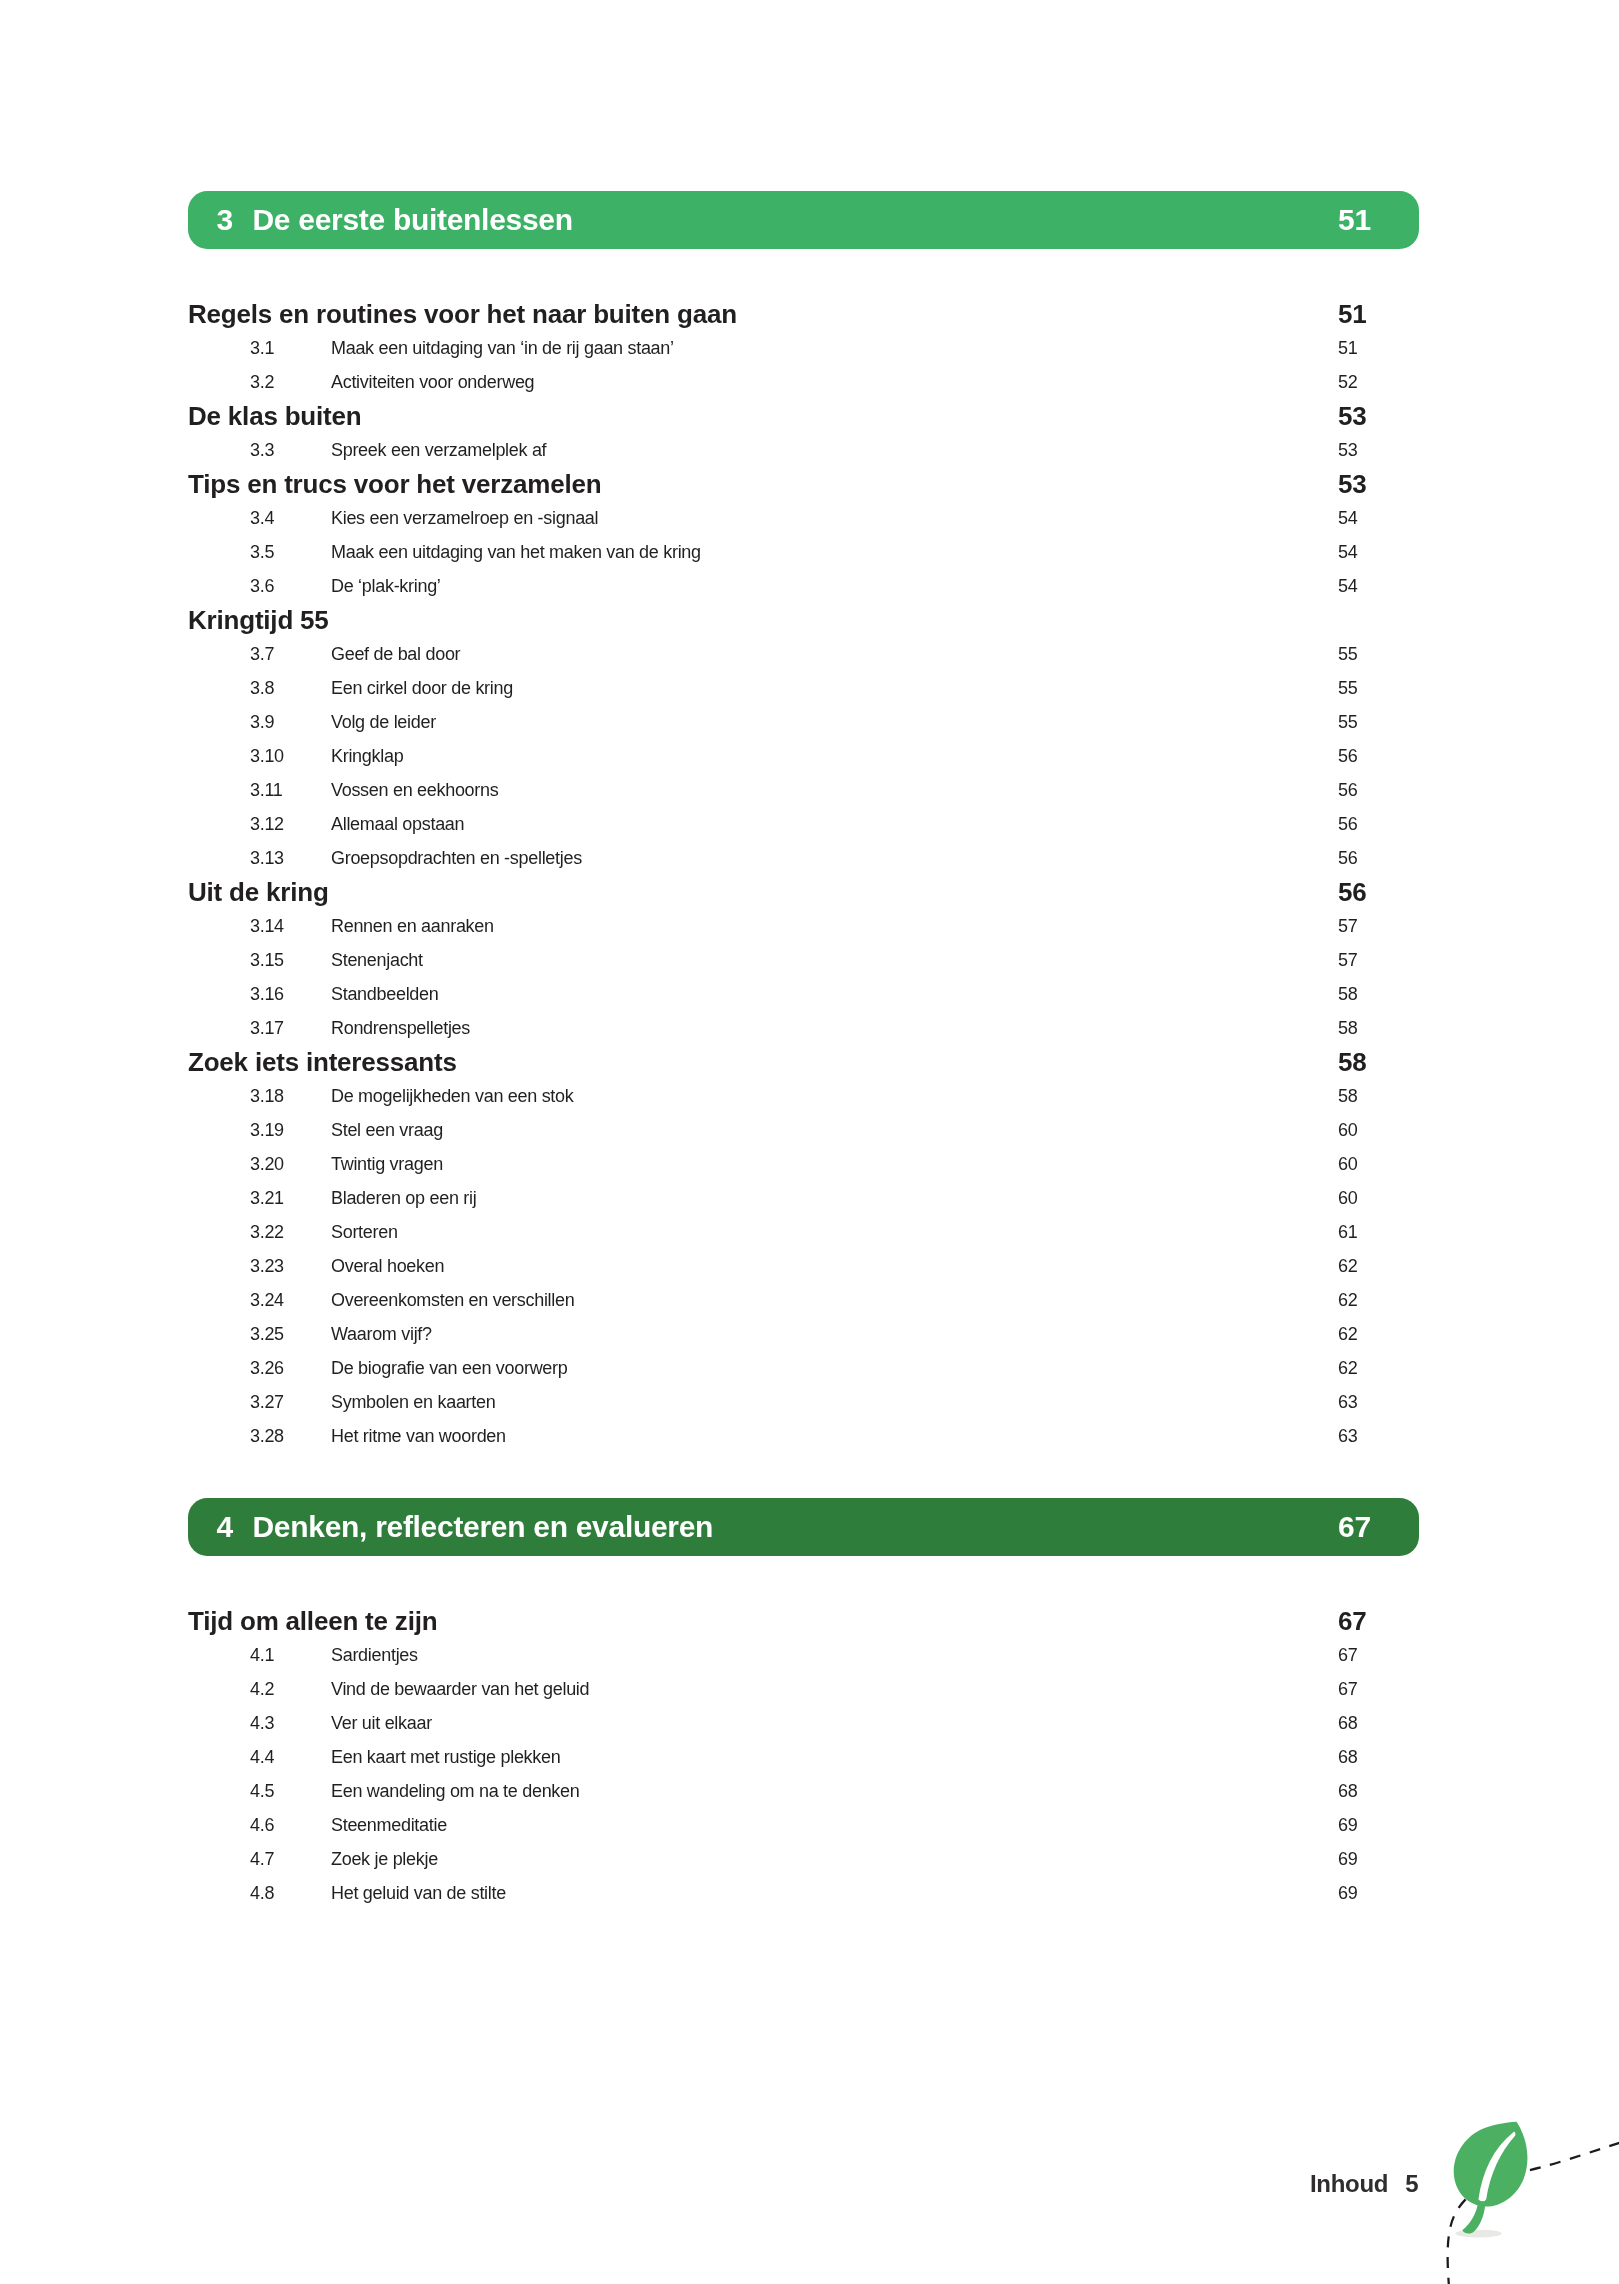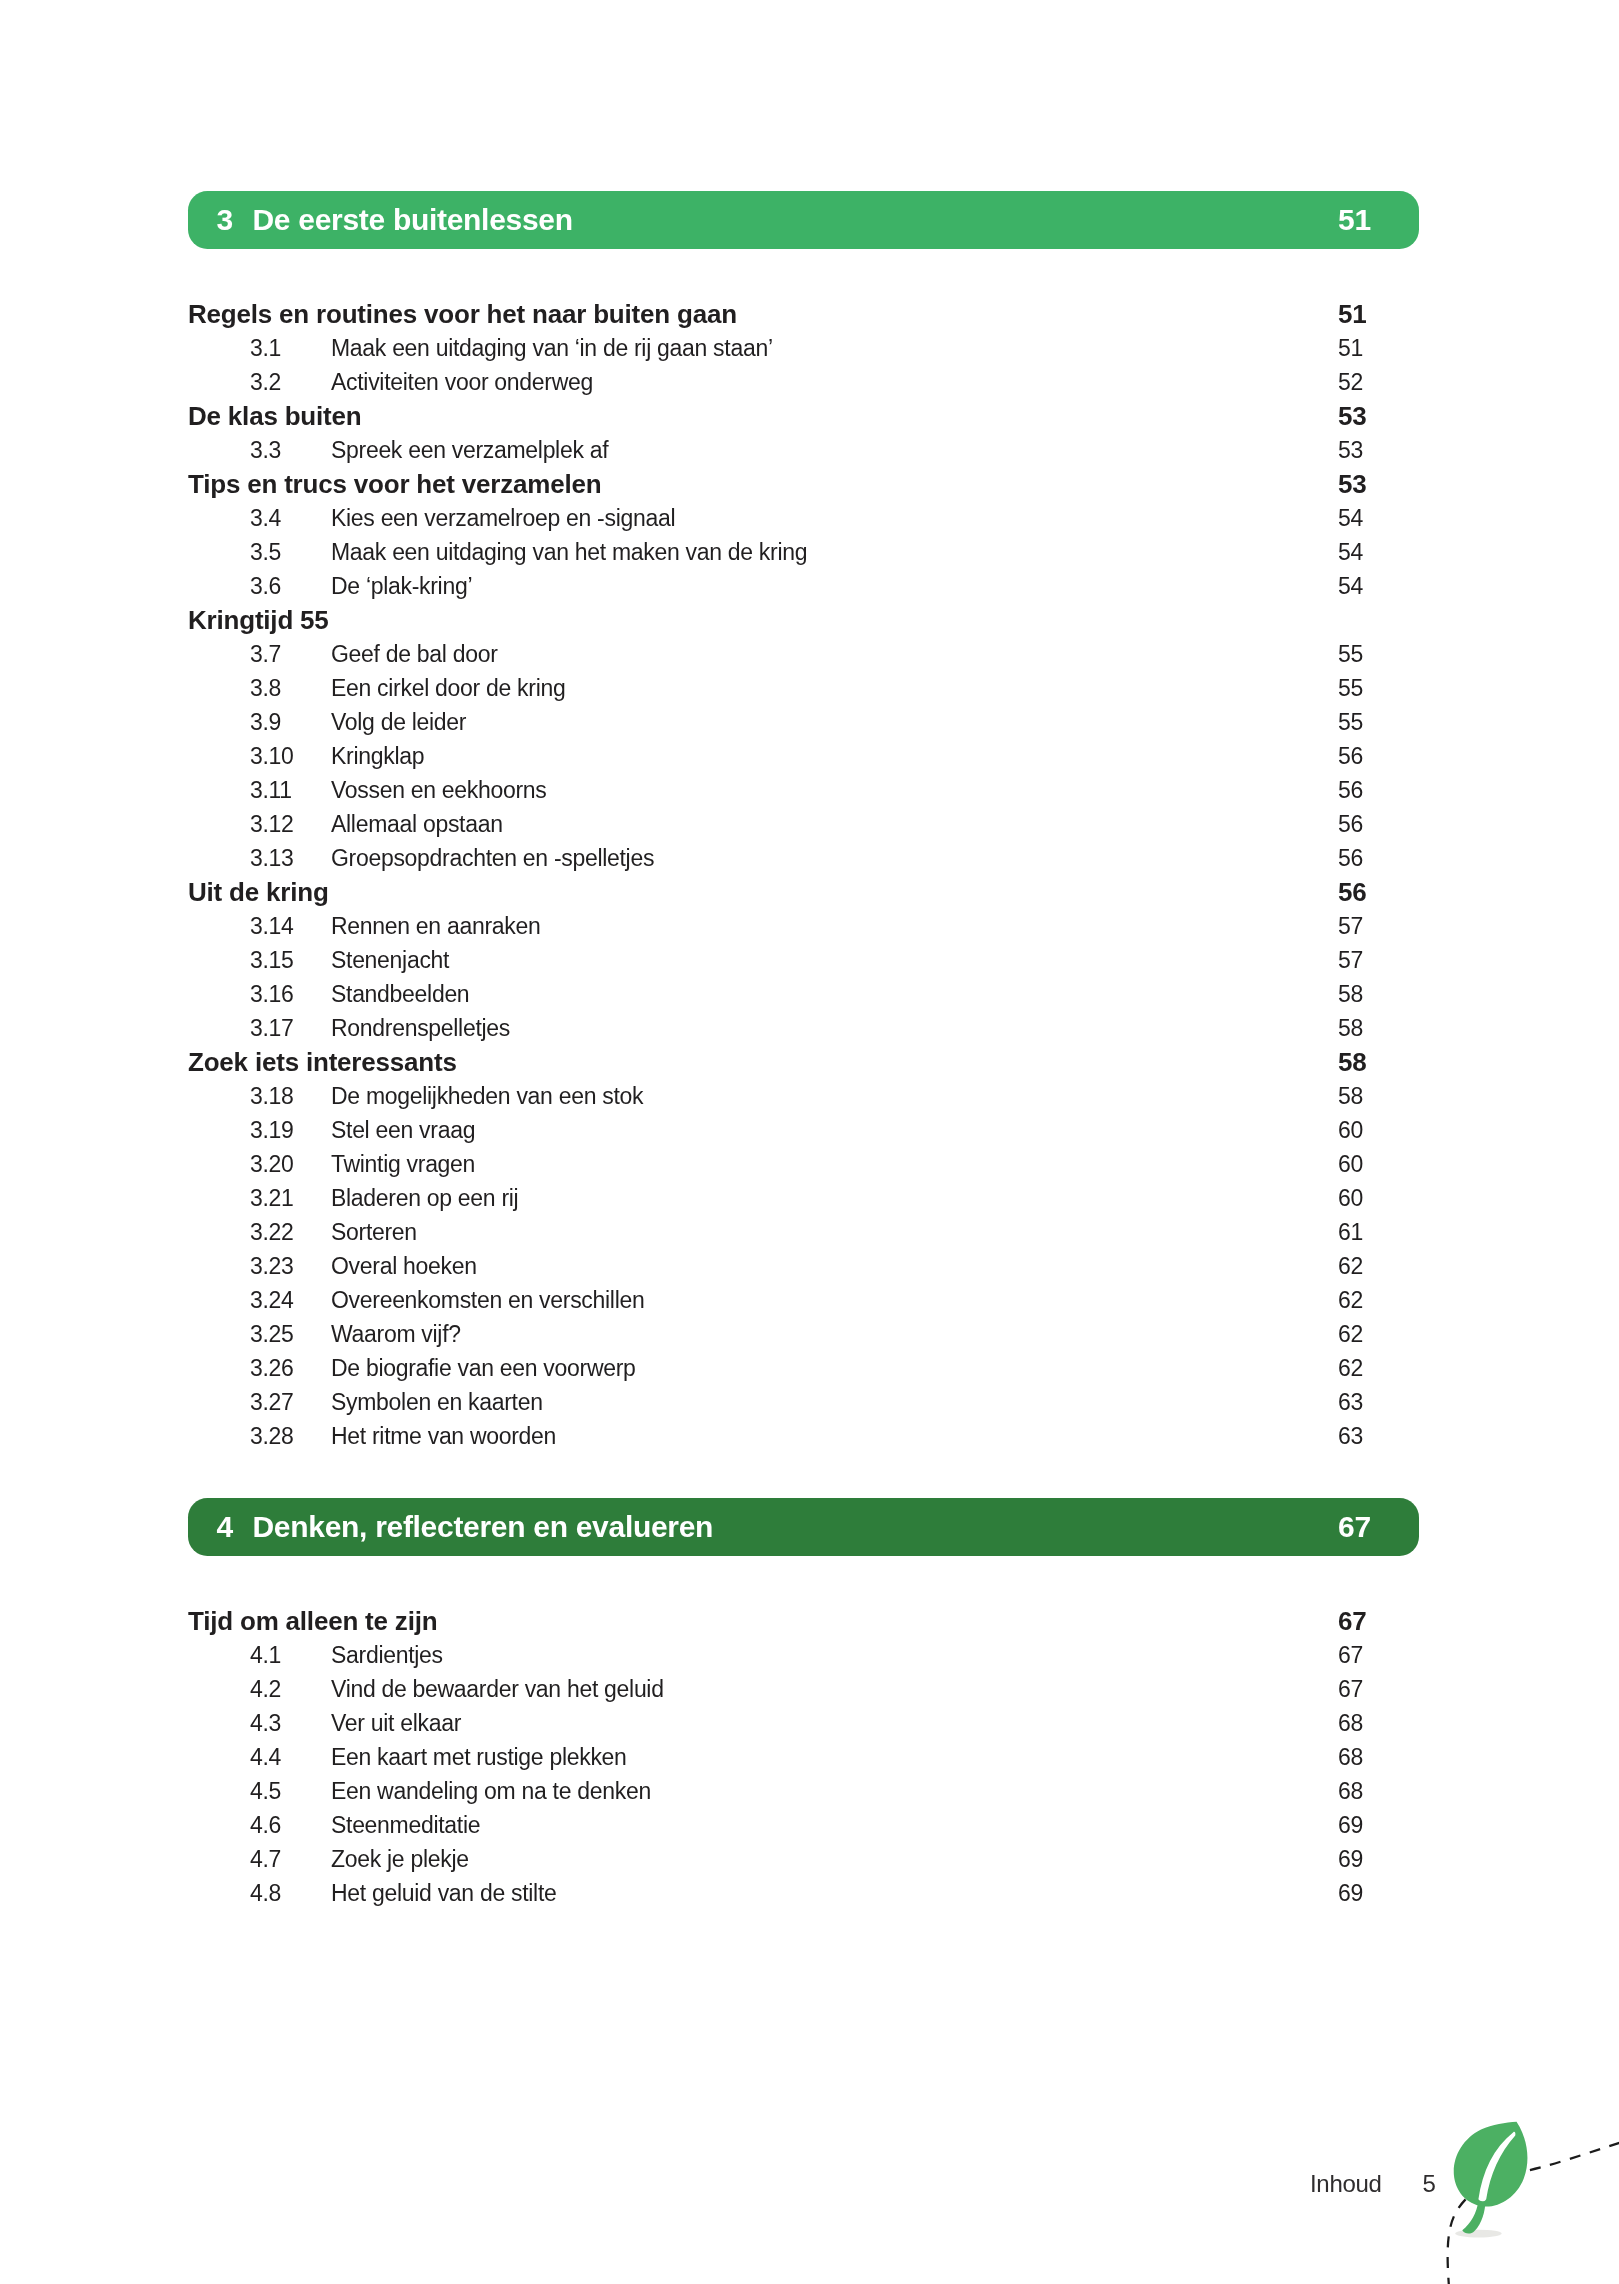--- a/index.html
+++ b/index.html
@@ -33,40 +33,41 @@
   .chapter-bar .ch-num{width:36px;}
   .chapter-bar .ch-title{flex:1;}
   .chapter-bar .ch-page{width:81px;text-align:left;}
   .group{}
   .chapter-bar + .group{margin-top:48px;}
   .group + .chapter-bar{margin-top:45px;}
   .row{
     height:34px;
     display:flex;
     align-items:center;
-    font-size:23px;
+    font-size:18px;
     letter-spacing:-0.3px;
   }
   .row.heading{
     font-weight:bold;
     font-size:26px;
     letter-spacing:-0.2px;
   }
   .row .title{flex:1;}
   .row.item .num{margin-left:62px;width:81px;}
   .row .pg{width:81px;text-align:left;}
   
   .footer-text{
     position:absolute;
     left:1310px;top:2170px;
     display:flex;
-    gap:41px;
+    gap:17px;
     font-size:24px;
     color:#2f2d2e;
     letter-spacing:-0.3px;
+    font-weight:bold;
   }
   .dash-svg{position:absolute;left:1393px;top:2118px;}
   .leaf-svg{position:absolute;left:1450px;top:2119px;}
 </style>
 </head>
 <body>
 
 <div class="page">
 
   <main class="toc" id="toc">

